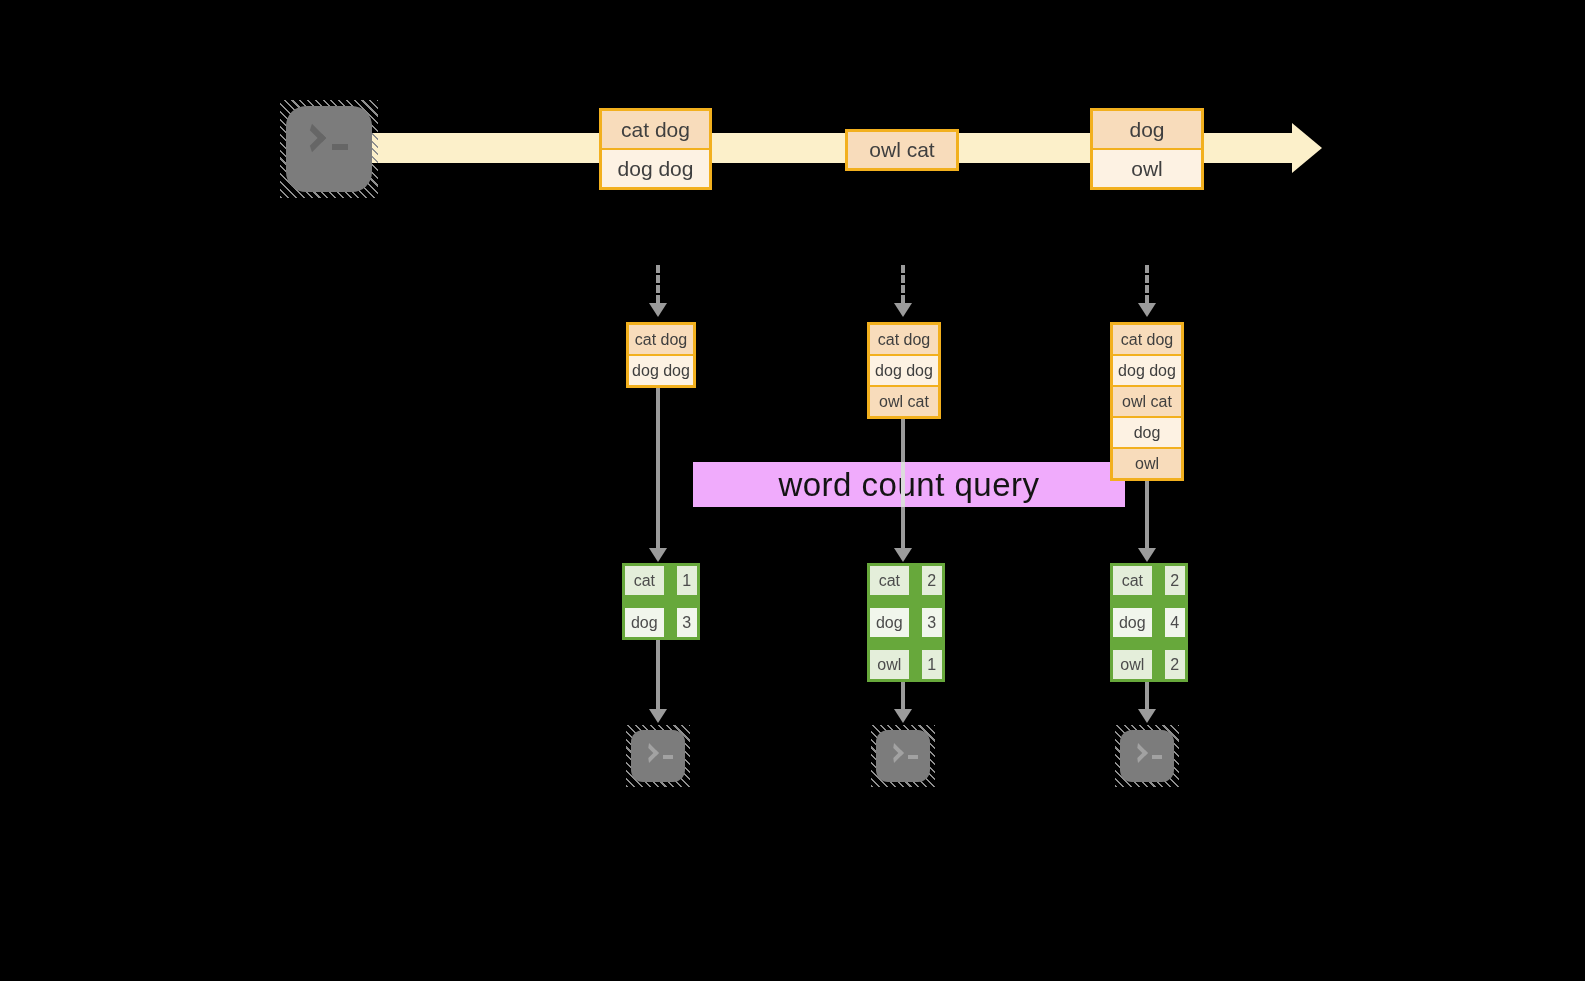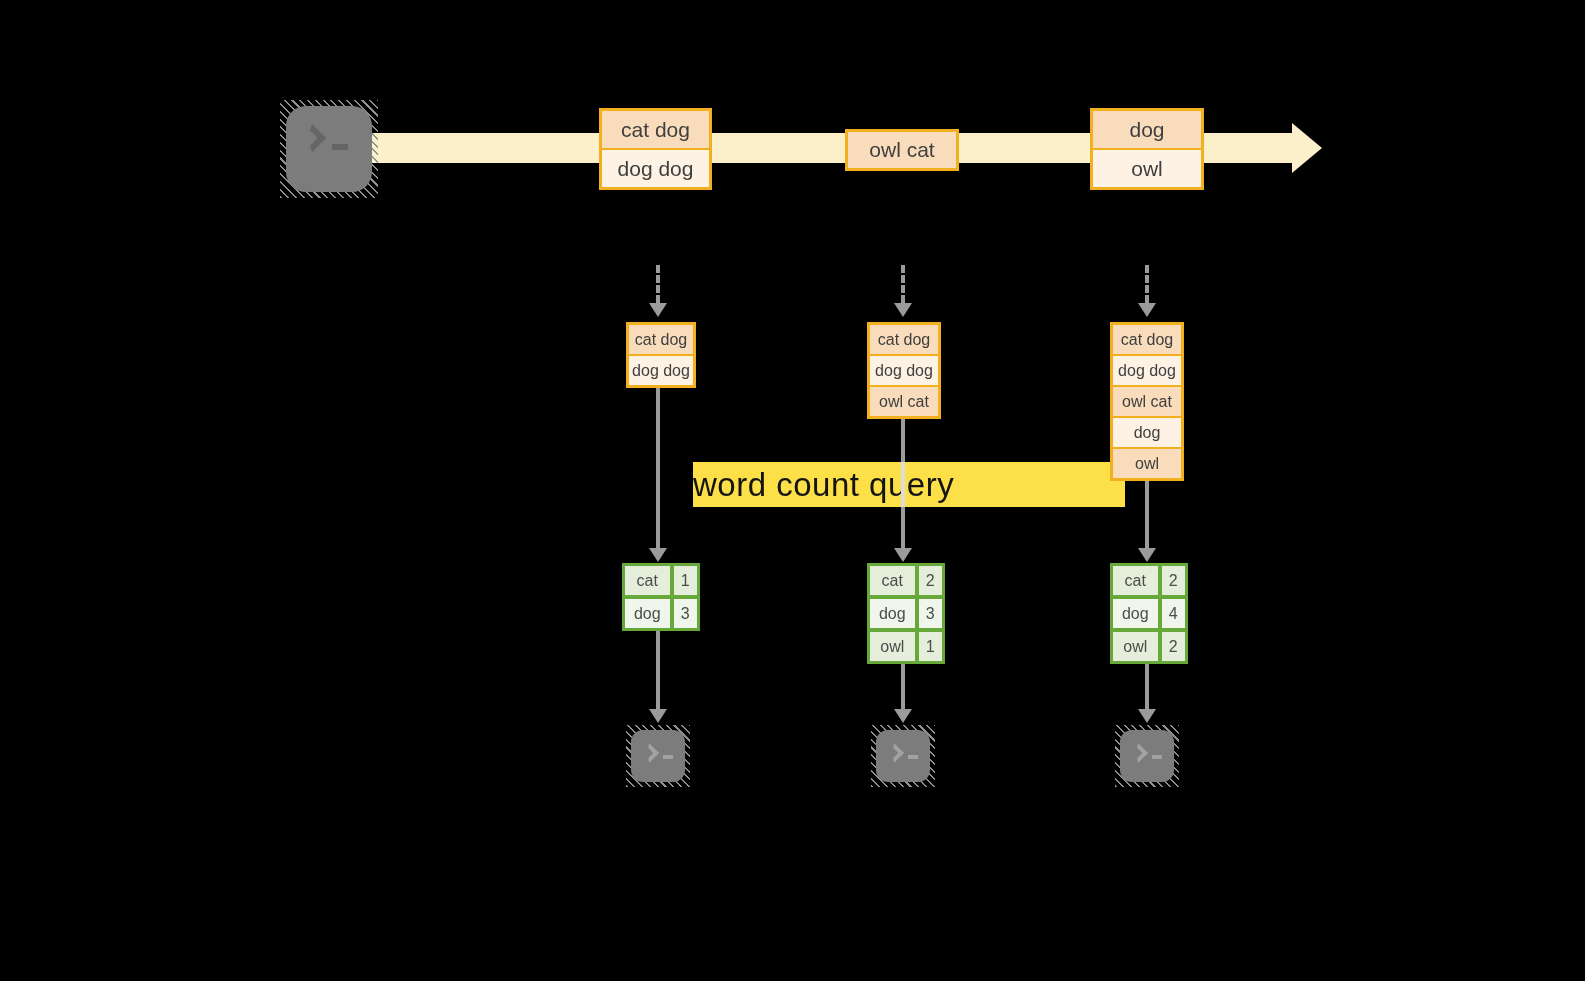--- a/index.html
+++ b/index.html
@@ -47,27 +47,27 @@
   .state .ocell{height:29px;font-size:16px;}
 
   
   .varrow{position:absolute;width:18px;z-index:1;}
   .shaft-dash{width:0;height:38px;border-left:4px dashed var(--arrow_gray);margin-left:7px;}
   .shaft-solid{width:4px;background:var(--arrow_gray);margin-left:7px;}
   .vhead{width:0;height:0;border-left:9px solid transparent;border-right:9px solid transparent;
          border-top:14px solid var(--arrow_gray);}
 
   
-  .qlabel{position:absolute;background:#fde047;z-index:5;display:flex;align-items:center;justify-content:flex-start;
+  .qlabel{position:absolute;background:#f0abfc;z-index:5;display:flex;align-items:center;justify-content:center;
           font-size:33px;font-weight:300;color:#141414;letter-spacing:0.5px;}
   .qlabel-stripe{position:absolute;background:#DCDCDC;z-index:6;}
 
   
   .gtable{position:absolute;border:3px solid var(--accent_green);background:var(--accent_green);
-          display:grid;grid-template-columns:1.9fr 1fr;gap:4px;z-index:7;}
+          display:grid;grid-template-columns:1.9fr 1fr;gap:13px;z-index:7;}
   .gcell{display:flex;align-items:center;justify-content:center;height:29px;font-size:16px;color:#4C4C4C;}
   .gcell.dark{background:var(--fill_green_dark);}
   .gcell.light{background:var(--fill_green_light);}
 </style>
 </head>
 <body>
 
 <div class="canvas">
 
   <div class="band" style="left:372px;top:133px;width:920px;height:30px;"></div>

